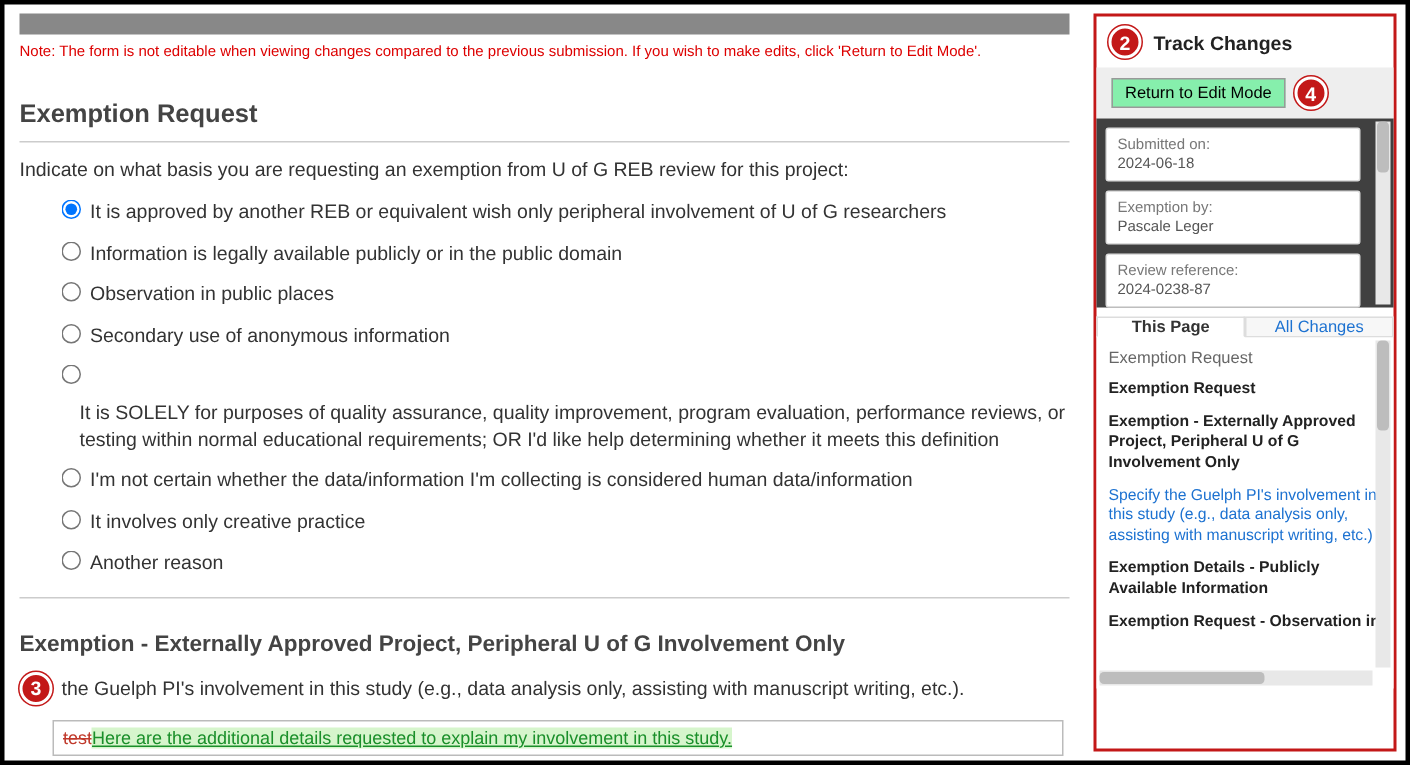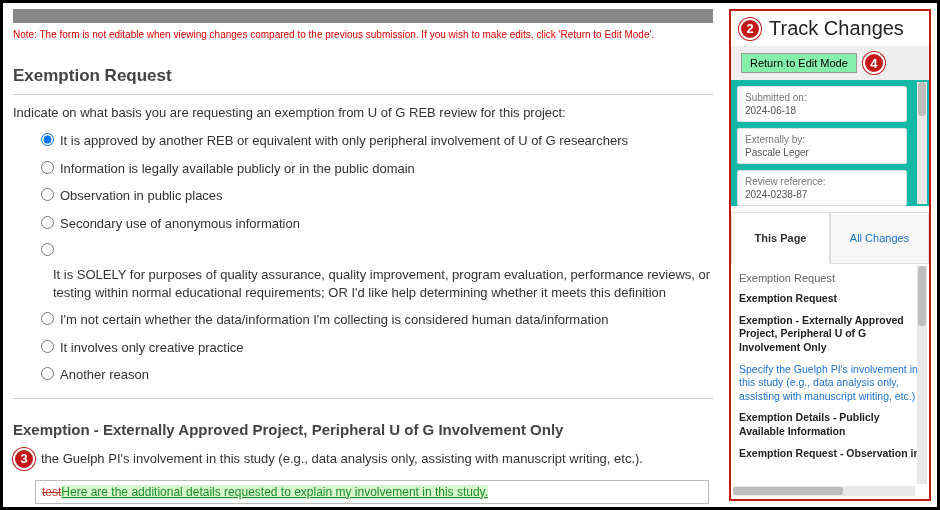--- a/index.html
+++ b/index.html
@@ -16,30 +16,30 @@
 .opt input{margin-top:1px;flex:0 0 auto}
 .block{font-size:13px;color:#333;margin:0 0 10px 28px;line-height:1.35}
 .h2{font-size:15px;font-weight:bold;color:#444;margin:22px 0 10px}
 .s3row{display:flex;align-items:center;gap:6px;font-size:13px;margin-bottom:10px}
 .badge{width:22px;height:22px;border-radius:50%;background:#c31818;color:#fff;font-weight:bold;font-size:13px;display:flex;align-items:center;justify-content:center;flex:0 0 auto;border:2px solid #fff;box-shadow:0 0 0 1px #c31818}
 .field{border:1px solid #bbb;padding:4px 6px;margin-left:22px;width:674px;font-size:12px}
 .old{color:#c0392b;text-decoration:line-through}
 .new{color:#1a8f2a;background:#d6f5cc;text-decoration:underline}
 .side{position:absolute;right:6px;top:6px;width:202px;height:492px;border:2px solid #c31818;background:#fff}
 .s-head{display:flex;align-items:center;gap:8px;padding:6px 8px}
-.s-title{font-size:20px;font-weight:normal;color:#222}
+.s-title{font-size:13px;font-weight:bold;color:#222}
 .s-ret{background:#eee;padding:6px 10px;display:flex;align-items:center;gap:6px}
 .retbtn{border:1px solid #999;background:#86efac;padding:3px 8px;font-size:11px;cursor:pointer}
-.metawrap{position:relative;background:#14b8a6;padding:6px 6px 0 6px}
+.metawrap{position:relative;background:#404040;padding:6px 6px 0 6px}
 .metabox{background:#fff;border:1px solid #ddd;border-radius:2px;padding:5px 7px;margin-bottom:6px;font-size:10px;color:#555;width:170px}
 .metabox .lab{color:#777;margin-bottom:2px}
 .scrollv{position:absolute;right:2px;top:2px;bottom:2px;width:10px;background:#e8e8e8}
 .thumbv{position:absolute;left:1px;top:0;width:8px;height:34px;background:#bdbdbd;border-radius:3px}
 .tabs{display:flex;margin-top:4px}
-.tab{flex:1;text-align:center;padding:19px 4px;font-size:11px;border:1px solid #ddd;background:#f7f7f7;cursor:pointer}
+.tab{flex:1;text-align:center;padding:0 4px;font-size:11px;border:1px solid #ddd;background:#f7f7f7;cursor:pointer}
 .tab.active{background:#fff;font-weight:bold;border-bottom:1px solid #fff}
 .tab.all{color:#1d72d1}
 .list{position:relative;background:#fff;padding:8px 8px 0 8px;height:234px;overflow:hidden}
 .li-head{font-size:11px;color:#666;margin-bottom:8px}
 .li{font-size:10.5px;color:#222;font-weight:bold;margin-bottom:8px;line-height:1.3}
 .linky{color:#1d72d1;font-weight:normal;cursor:pointer}
 .scrollv2{position:absolute;right:2px;top:2px;bottom:14px;width:10px;background:#e8e8e8}
 .thumbv2{position:absolute;left:1px;top:0;width:8px;height:60px;background:#bdbdbd;border-radius:3px}
 .scrollh{position:absolute;left:2px;right:14px;bottom:2px;height:10px;background:#e8e8e8}
 .thumbh{position:absolute;top:1px;left:0;height:8px;width:110px;background:#bdbdbd;border-radius:3px}
@@ -53,21 +53,21 @@
     <div class="graybar"></div>
     <div class="note">Note: The form is not editable when viewing changes compared to the previous submission. If you wish to make edits, click 'Return to Edit Mode'.</div>
 
     <div class="h1">Exemption Request</div>
     <hr class="hr">
     <div class="prompt">Indicate on what basis you are requesting an exemption from U of G REB review for this project:</div>
 
     <div class="opts">
       <label class="opt">
           <input type="radio" name="ex" checked="" style="">
-          <span>It is approved by another REB or equivalent with only peripheral involvement of U of G researchers</span>
+          <span>It is approved by another REB or equivalent wish only peripheral involvement of U of G researchers</span>
         </label>
       <label class="opt">
           <input type="radio" name="ex" style="">
           <span>Information is legally available publicly or in the public domain</span>
         </label>
       <label class="opt">
           <input type="radio" name="ex" style="">
           <span>Observation in public places</span>
         </label>
       <label class="opt">
@@ -115,21 +115,21 @@
       <button class="retbtn">Return to Edit Mode</button>
       <div class="badge">4</div>
     </div>
 
     <div class="metawrap">
       <div class="metabox">
         <div class="lab">Submitted on:</div>
         <div>2024-06-18</div>
       </div>
       <div class="metabox">
-        <div class="lab">Externally by:</div>
+        <div class="lab">Exemption by:</div>
         <div>Pascale Leger</div>
       </div>
       <div class="metabox">
         <div class="lab">Review reference:</div>
         <div>2024-0238-87</div>
       </div>
       <div class="scrollv">
           <div class="thumbv"></div>
         </div>
     </div>

